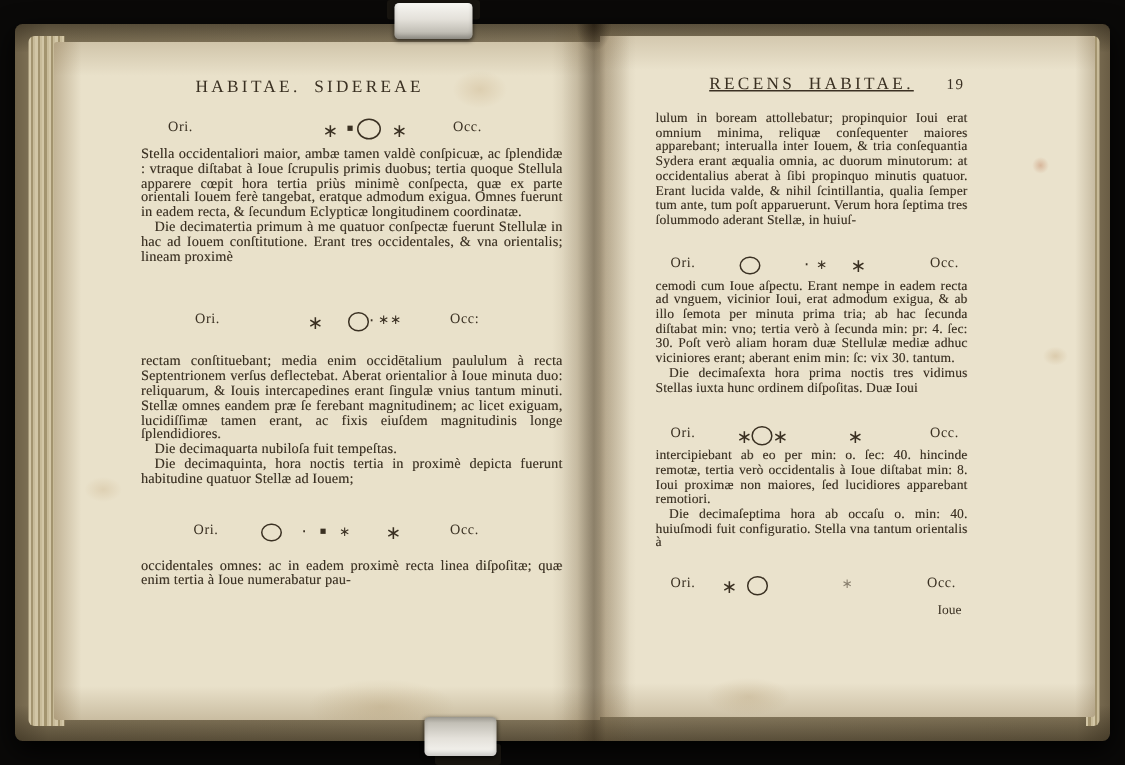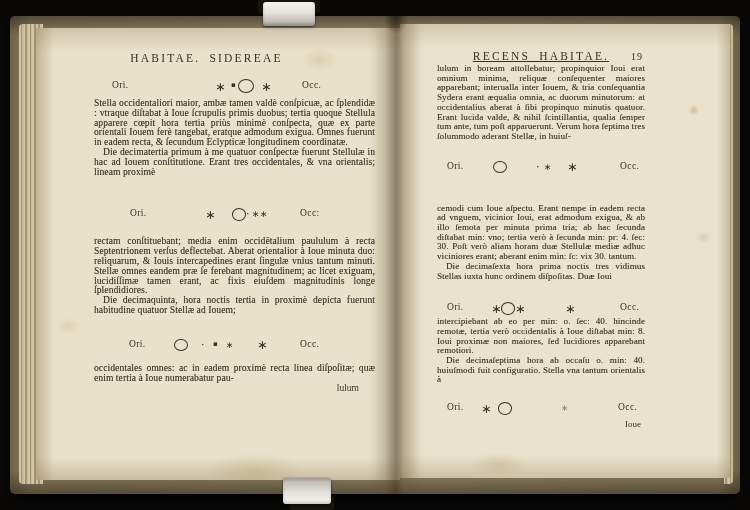--- a/index.html
+++ b/index.html
@@ -51,21 +51,21 @@
   .running-header{font-size:11.5px;letter-spacing:2.2px;word-spacing:4px;text-align:center;white-space:nowrap;}
   .col-left .running-header{margin-top:18px;position:relative;left:-28px;}
   .header-row{position:relative;margin-top:20px;text-decoration:underline;}
   .pagenum{position:absolute;right:2px;top:1px;font-size:10px;letter-spacing:1px;}
 
   .body-text{margin:0;font-size:9.5px;line-height:9.8px;text-align:justify;letter-spacing:.1px;
     text-shadow:.2px 0 0 rgba(58,48,34,.4);}
   .col-right .body-text{font-size:9px;line-height:9.7px;}
   .indent{text-indent:9px;}
   .mt-p1l{margin-top:4px;} .mt-p3l{margin-top:14px;} .mt-p6l{margin-top:10px;}
-  .mt-p1r{margin-top:2px;} .mt-p2r{margin-top:28px;} .mt-p4r{margin-top:0;}
+  .mt-p1r{margin-top:12px;} .mt-p2r{margin-top:0;} .mt-p4r{margin-top:0;}
 
   .diagram{position:relative;height:18px;}
   .d1l{margin-top:13px;} .d2l{margin-top:28px;} .d3l{margin-top:20px;}
   .d1r{margin-top:16px;} .d2r{margin-top:18px;} .d3r{margin-top:14px;}
   .dlabel{position:absolute;top:3px;font-size:9.5px;letter-spacing:.4px;}
   .sym{position:absolute;font-family:"DejaVu Sans",sans-serif;color:#3a3022;}
   .star-lg{font-size:12.5px;top:1.5px;}
   .star-sm{font-size:9px;top:4px;}
   .star-faint{font-size:9px;top:4px;opacity:.55;}
   .dot{font-size:11px;top:2px;}
@@ -114,34 +114,34 @@
         <span class="dlabel" style="left:36px">Ori.</span>
         <span class="sym star-lg" style="left:111px">∗</span>
         <span class="sym jupiter" style="left:138px"></span>
         <span class="sym dot" style="left:152px">·</span>
         <span class="sym star-sm" style="left:158px">∗</span>
         <span class="sym star-sm" style="left:166px">∗</span>
         <span class="dlabel" style="left:206px">Occ:</span>
       </div>
 
       <p class="body-text mt-p3l">rectam conſtituebant; media enim occidētalium paululum à recta Septentrionem verſus deflectebat. Aberat orientalior à Ioue minuta duo: reliquarum, &amp; Iouis intercapedines erant ſingulæ vnius tantum minuti. Stellæ omnes eandem præ ſe ferebant magnitudinem; ac licet exiguam, lucidiſſimæ tamen erant, ac fixis eiuſdem magnitudinis longe ſplendidiores.</p>
+      <p class="body-text indent">Die decimaquarta nubiloſa fuit tempeſtas.</p>
       <p class="body-text indent">Die decimaquinta, hora noctis tertia in proximè depicta fuerunt habitudine quatuor Stellæ ad Iouem;</p>
 
       <div class="diagram d3l">
         <span class="dlabel" style="left:35px">Ori.</span>
         <span class="sym jupiter" style="left:80px"></span>
         <span class="sym dot" style="left:107px">·</span>
         <span class="sym square" style="left:119px">▪</span>
         <span class="sym star-sm" style="left:132px">∗</span>
         <span class="sym star-lg" style="left:163px">∗</span>
         <span class="dlabel" style="left:206px">Occ.</span>
       </div>
 
       <p class="body-text mt-p6l">occidentales omnes: ac in eadem proximè recta linea diſpoſitæ; quæ enim tertia à Ioue numerabatur pau-</p>
-      <div class="catchword catchword-left">lulum</div>
     </div>
   </div>
 
   <div class="page page-right">
     <div class="col col-right">
       <div class="header-row">
         <div class="running-header">RECENS HABITAE.</div>
         <span class="pagenum">19</span>
       </div>
 

